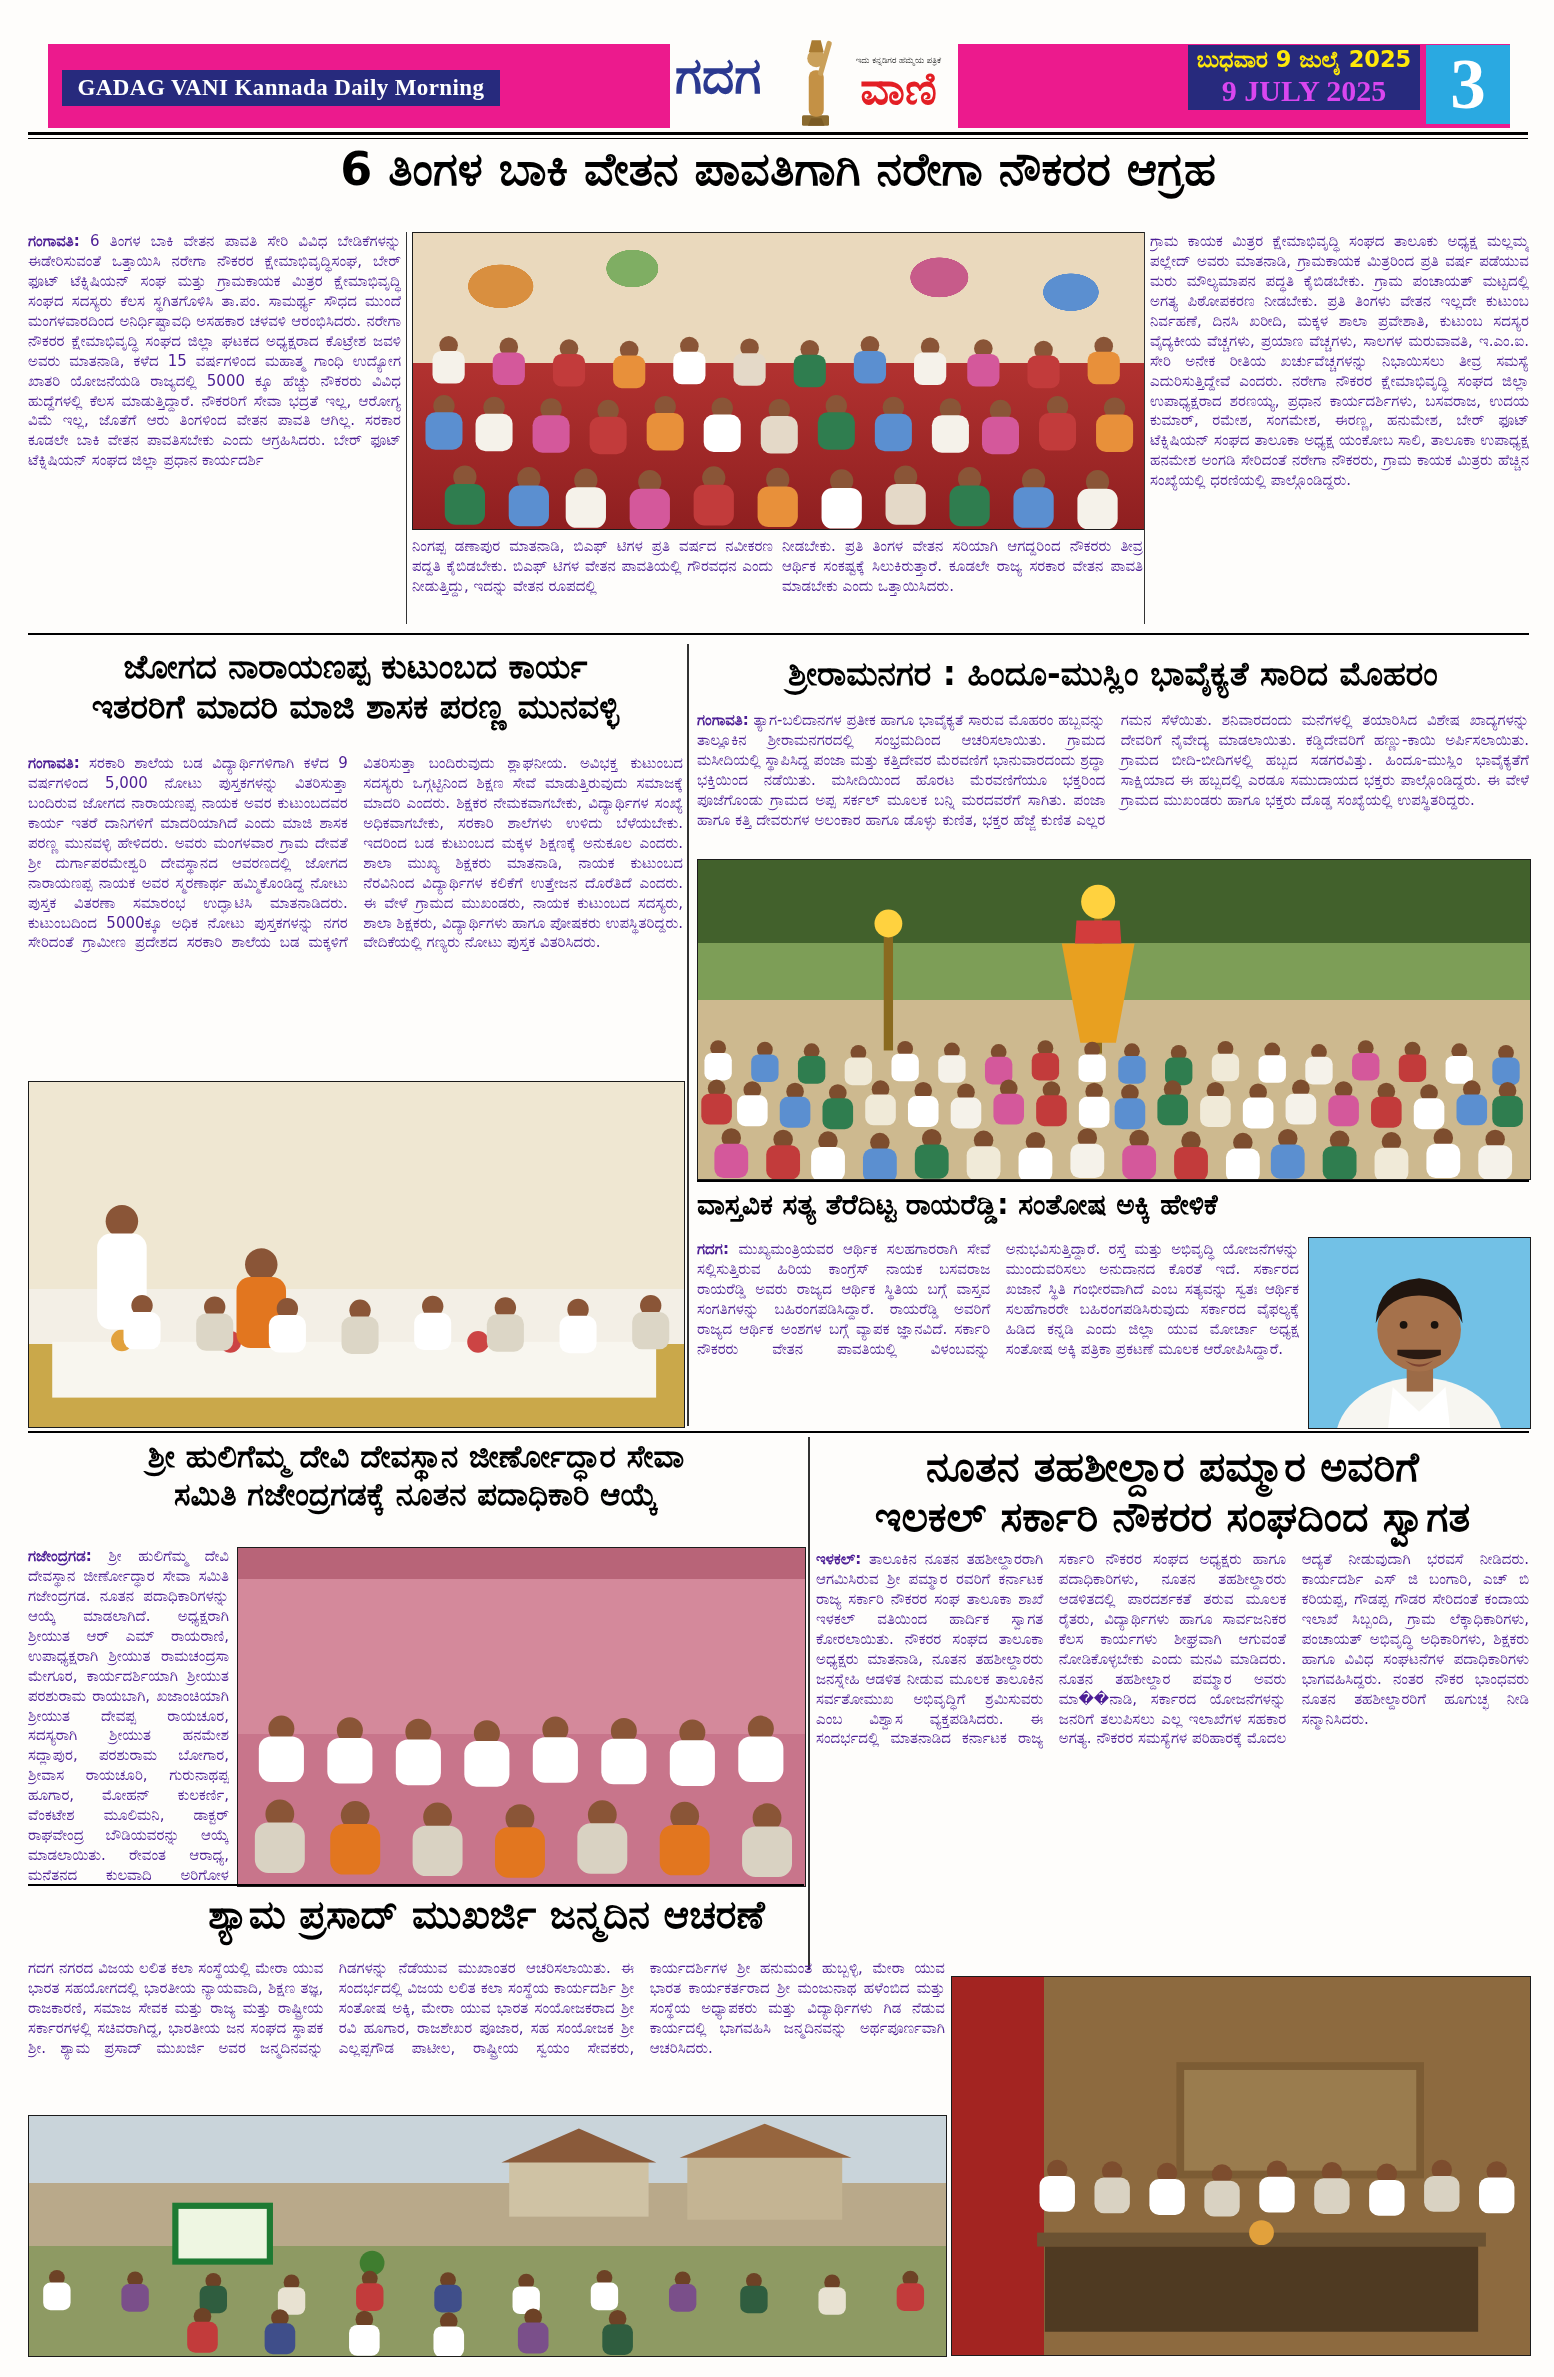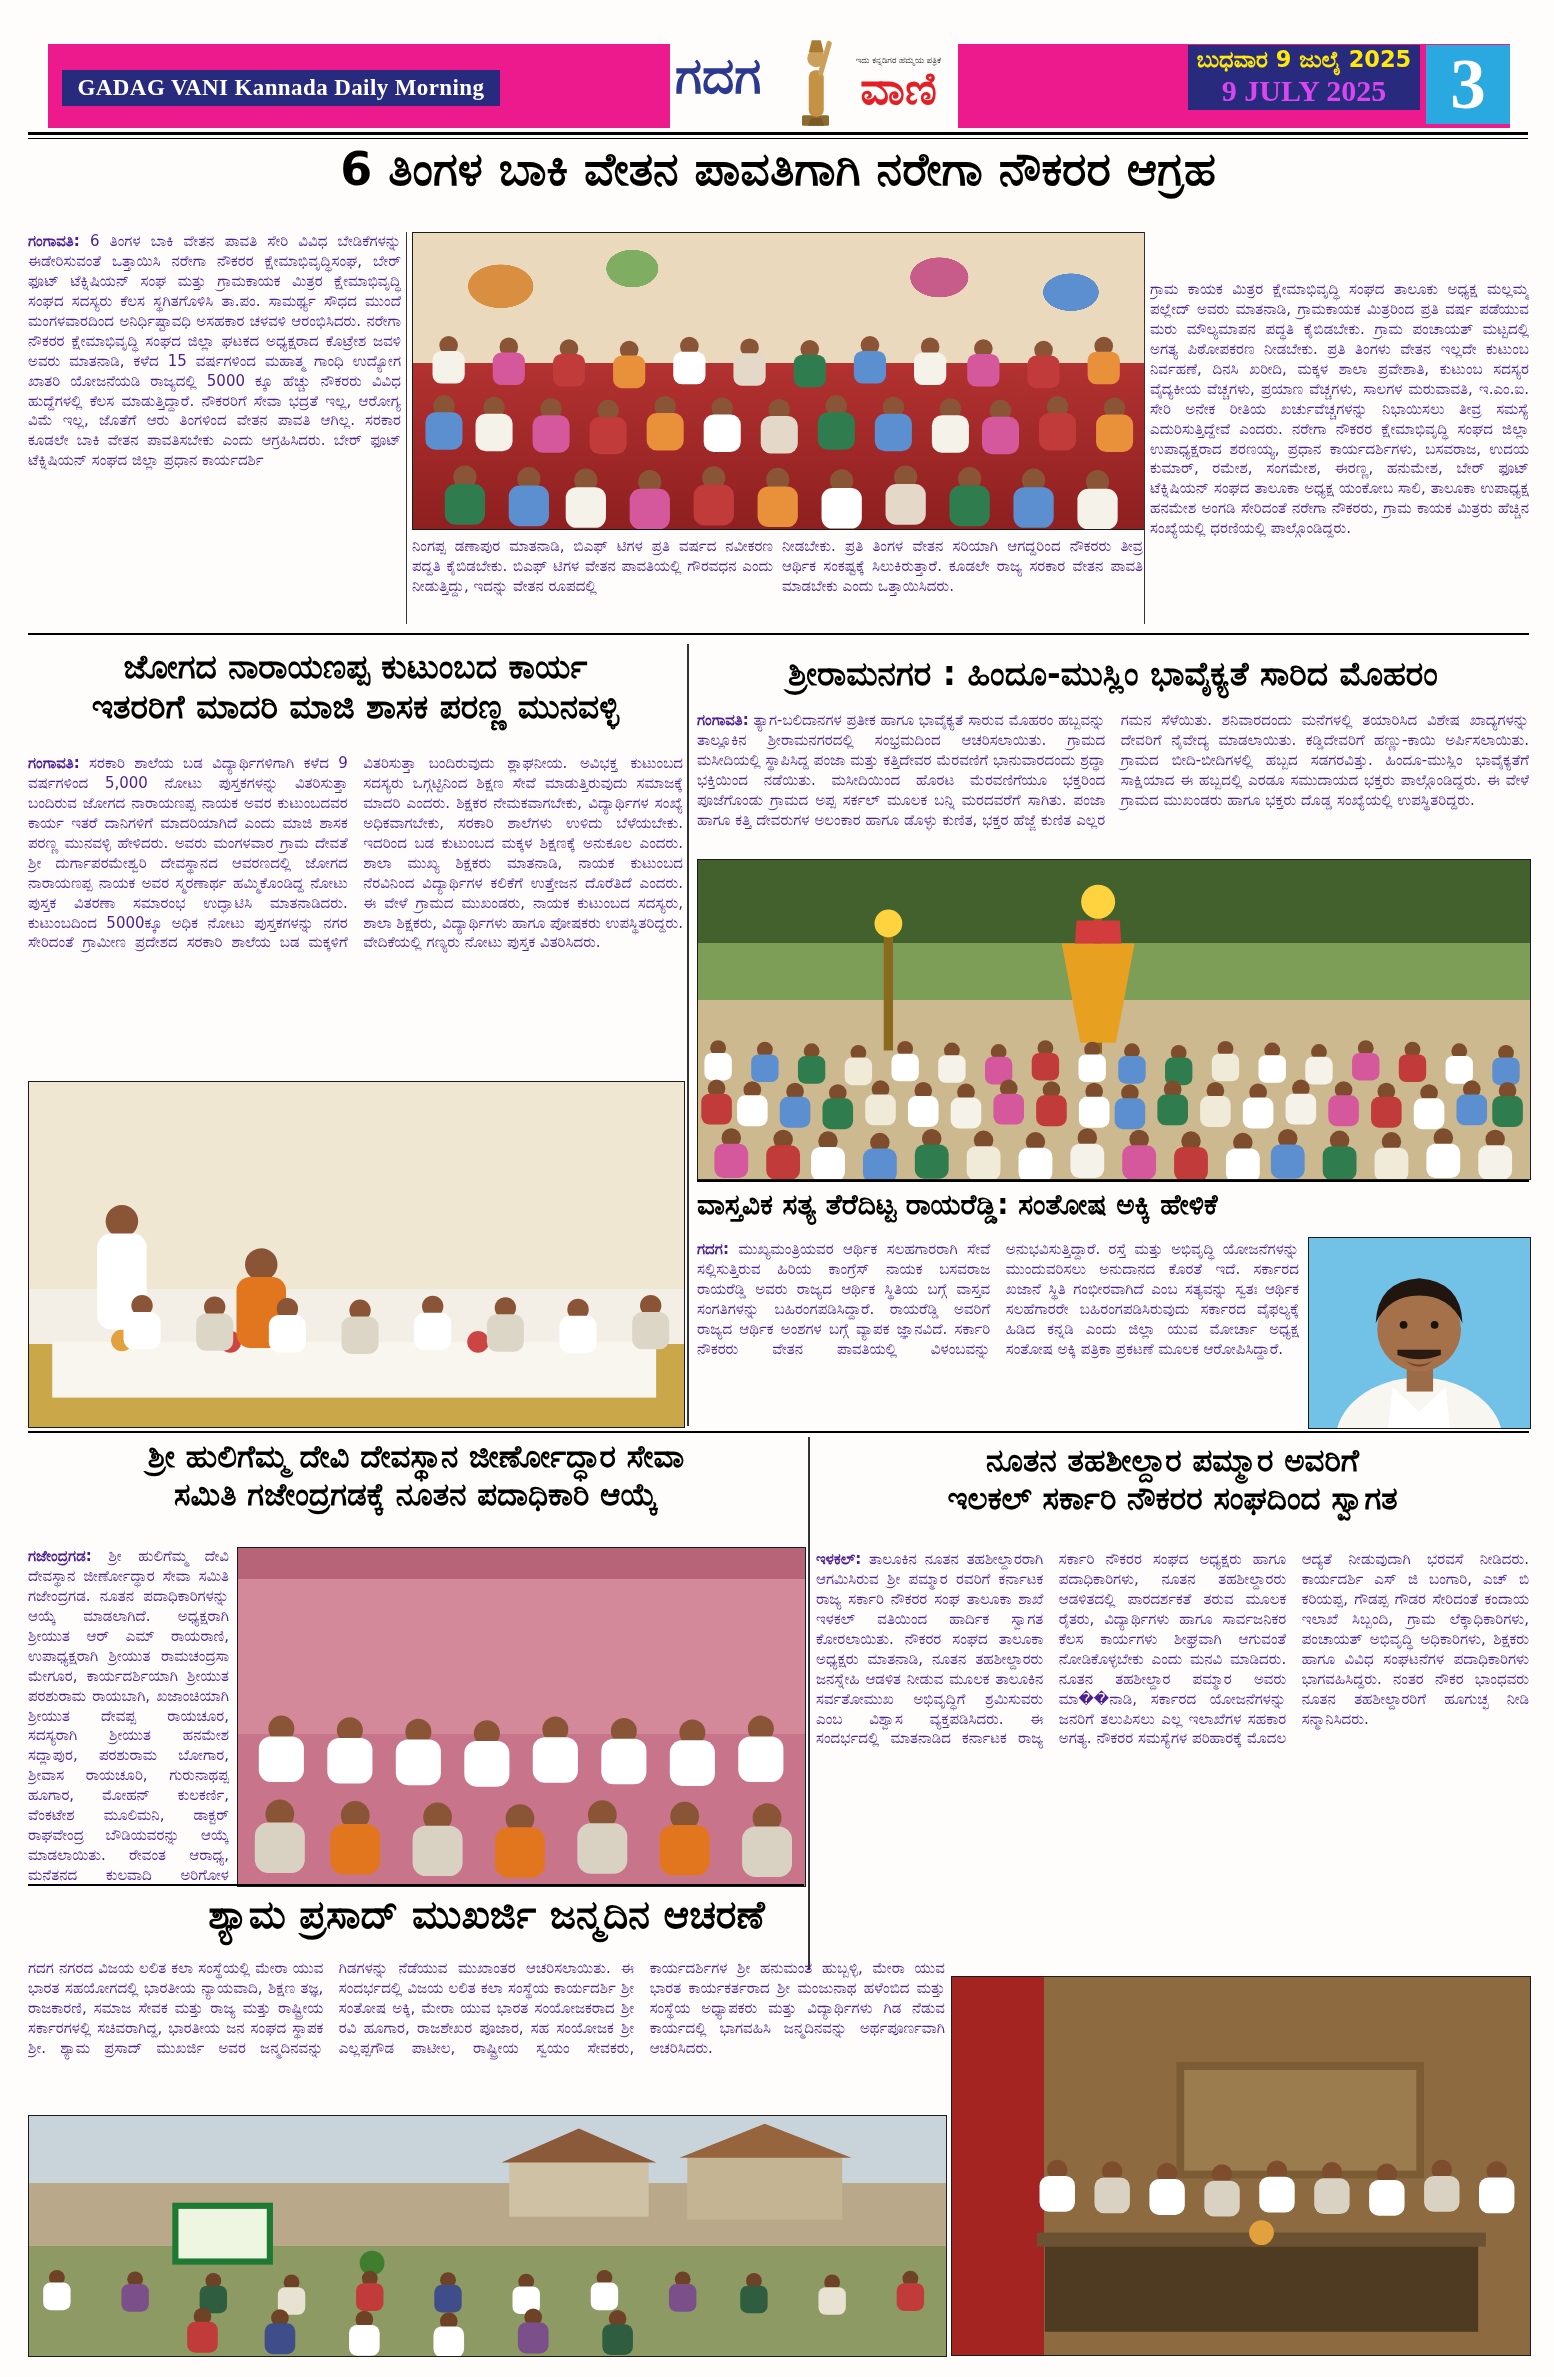--- a/index.html
+++ b/index.html
@@ -25,21 +25,21 @@
             font-weight:bold;font-size:71px;display:flex;align-items:center;justify-content:center;
             font-family:"Liberation Serif", serif;}
   .mast-rule{left:28px;top:132px;width:1500px;height:3.1px;border-top:3.1px solid #000;border-bottom:0.8px solid #000;}
   
   .headline{font-weight:bold;color:#000;text-align:center;line-height:1.22;}
   .hl-main{left:28px;top:141px;width:1500px;font-size:46px;}
   .hl-a2{left:28px;top:647px;width:655px;font-size:33px;}
   .hl-a3{left:697px;top:654px;width:832px;font-size:33px;}
   .hl-a4{left:697px;top:1188px;width:832px;font-size:28px;text-align:left;}
   .hl-a5{left:28px;top:1438px;width:776px;font-size:31px;}
-  .hl-a6{left:816px;top:1442px;width:713px;font-size:31px;}
+  .hl-a6{left:816px;top:1442px;width:713px;font-size:41px;}
   .hl-a7{left:28px;top:1891px;width:917px;font-size:39px;}
   .body-text{font-size:15px;line-height:1.33;text-align:justify;color:#4c1d95;}
   .body-text b{font-weight:bold;}
   .cols2{column-count:2;column-gap:15.5px;}
   .cols3{column-count:3;column-gap:15.5px;}
   .clip{overflow:hidden;}
   
   .hr{background:#000;height:2.3px;}
   .hr-lead{left:28px;top:633px;width:1501px;}
   .hr-a4{left:697px;top:1180px;width:832px;height:1.5px;}
@@ -67,21 +67,21 @@
   #photo-huligemma{left:237px;top:1547px;width:567px;height:338px;
     background:linear-gradient(180deg,#d4899b 0 55%, #c8758b 55% 100%);}
   #photo-tahsildar{left:951px;top:1976px;width:578px;height:378px;
     background:linear-gradient(90deg,#a32421 0 16%, #8d6a3f 16% 100%);}
   #photo-mukherjee{left:28px;top:2115px;width:917px;height:240px;
     background:linear-gradient(180deg,#c9d4da 0 28%, #b9a98a 28% 54%, #8e9a63 54% 100%);}
   
   .lead-col1{left:28px;top:232px;width:373px;height:392px;}
   .lead-col2a{left:412px;top:537px;width:361px;height:88px;}
   .lead-col2b{left:782px;top:537px;width:361px;height:88px;}
-  .lead-col3{left:1150px;top:232px;width:379px;height:392px;margin-top:48px;}
+  .lead-col3{left:1150px;top:232px;width:379px;height:392px;}
   .a2-body{left:28px;top:754px;width:655px;height:322px;}
   .a3-body{left:697px;top:711px;width:832px;height:144px;}
   .a4-body{left:697px;top:1240px;width:602px;height:186px;}
   .a5-body{left:28px;top:1547px;width:201px;height:338px;}
   .a6-body{left:816px;top:1550px;width:713px;height:421px;}
   .a7-body{left:28px;top:1959px;width:917px;height:152px;}
 </style>
 </head>
 <body>
 

